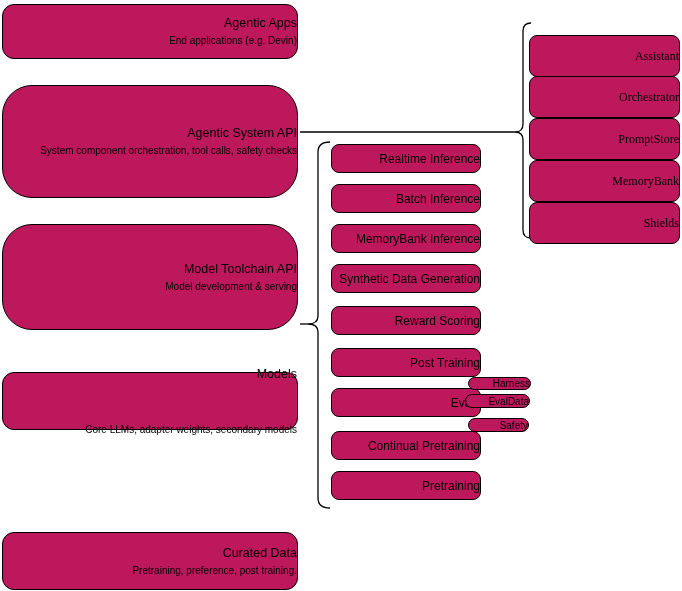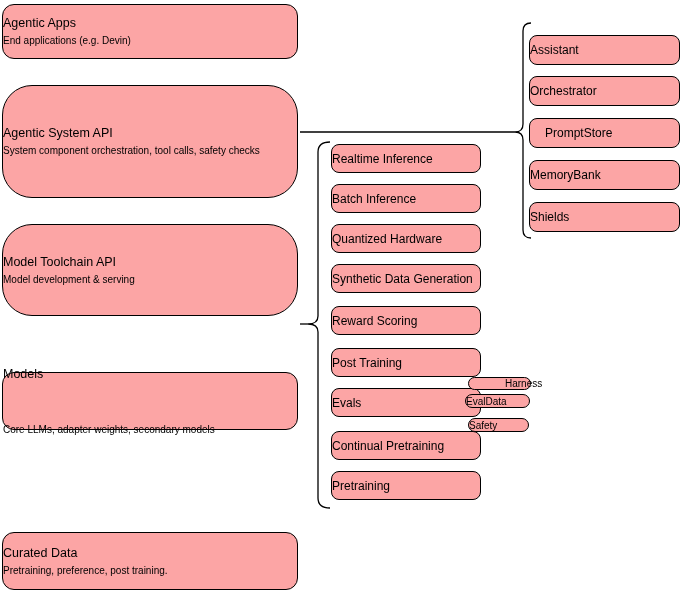--- a/index.html
+++ b/index.html
@@ -10,36 +10,36 @@
     color:#000000;
     position:relative;
     overflow:hidden;
   }
   .canvas{position:absolute;left:0;top:0;width:682px;height:591px;}
   svg.connectors{position:absolute;left:0;top:0;width:682px;height:591px;pointer-events:none;}
   .node{
     position:absolute;
     box-sizing:border-box;
     border:1.3px solid #000;
-    background:#fca5a5;
+    background:#be185d;
     display:flex;
     flex-direction:column;
-    align-items:flex-start;
+    align-items:flex-end;
     justify-content:center;
     text-align:center;
   }
   .stack-node{border-radius:12px;}
   .api-node{border-radius:30px;}
   .item-node{border-radius:8px;font-size:12px;line-height:14px;}
   .pill-node{border-radius:8px;font-size:10px;line-height:11px;z-index:3;}
   .node .title{font-size:12.5px;line-height:15px;}
   .node .sub{font-size:10px;line-height:12px;margin-top:4px;}
   .left-col{left:2px;width:296px;}
   .mid-col{left:331px;width:150px;height:29px;}
-  .right-col{left:529px;width:151px;height:30px;}
+  .right-col{left:529px;width:151px;height:42px;font-family:Liberation Serif, serif;}
 </style>
 </head>
 <body>
 
 <div class="canvas">
 
   <svg class="connectors" viewBox="0 0 682 591">
     <line x1="300" y1="132" x2="515" y2="132" stroke="#000" stroke-width="1.3"></line>
     <path d="M531,23 Q523,23 523,31 L523,124 Q523,132 515,132 Q523,132 523,140 L523,230 Q523,238 531,238" fill="none" stroke="#000" stroke-width="1.3"></path>
     <line x1="300" y1="324" x2="308" y2="324" stroke="#000" stroke-width="1.3"></line>
@@ -49,21 +49,21 @@
   <div class="node stack-node left-col" style="top:4px;height:55px;">
     <div class="title">Agentic Apps</div>
     <div class="sub">End applications (e.g. Devin)</div>
   </div>
 
   <div class="node api-node left-col" style="top:85px;height:113px;">
     <div class="title">Agentic System API</div>
     <div class="sub">System component orchestration, tool calls, safety checks</div>
   </div>
 
-  <div class="node api-node left-col" style="top:224px;height:92px;">
+  <div class="node api-node left-col" style="top:224px;height:106px;">
     <div class="title">Model Toolchain API</div>
     <div class="sub">Model development &amp; serving</div>
   </div>
 
   <div class="node stack-node left-col" style="top:372px;height:58px;gap:38px;">
     <div class="title">Models</div>
     <div class="sub">Core LLMs, adapter weights, secondary models</div>
   </div>
 
 
@@ -72,21 +72,21 @@
     <div class="sub">Pretraining, preference, post training.</div>
   </div>
 
   <div class="node item-node mid-col" style="top:144px;">
     <span>Realtime Inference</span>
   </div>
   <div class="node item-node mid-col" style="top:184px;">
     <span>Batch Inference</span>
   </div>
   <div class="node item-node mid-col" style="top:224px;">
-    <span>Quantized Hardware</span>
+    <span>MemoryBank Inference</span>
   </div>
   <div class="node item-node mid-col" style="top:264px;">
     <span>Synthetic Data Generation</span>
   </div>
   <div class="node item-node mid-col" style="top:306px;">
     <span>Reward Scoring</span>
   </div>
   <div class="node item-node mid-col" style="top:348px;">
     <span>Post Training</span>
   </div>

